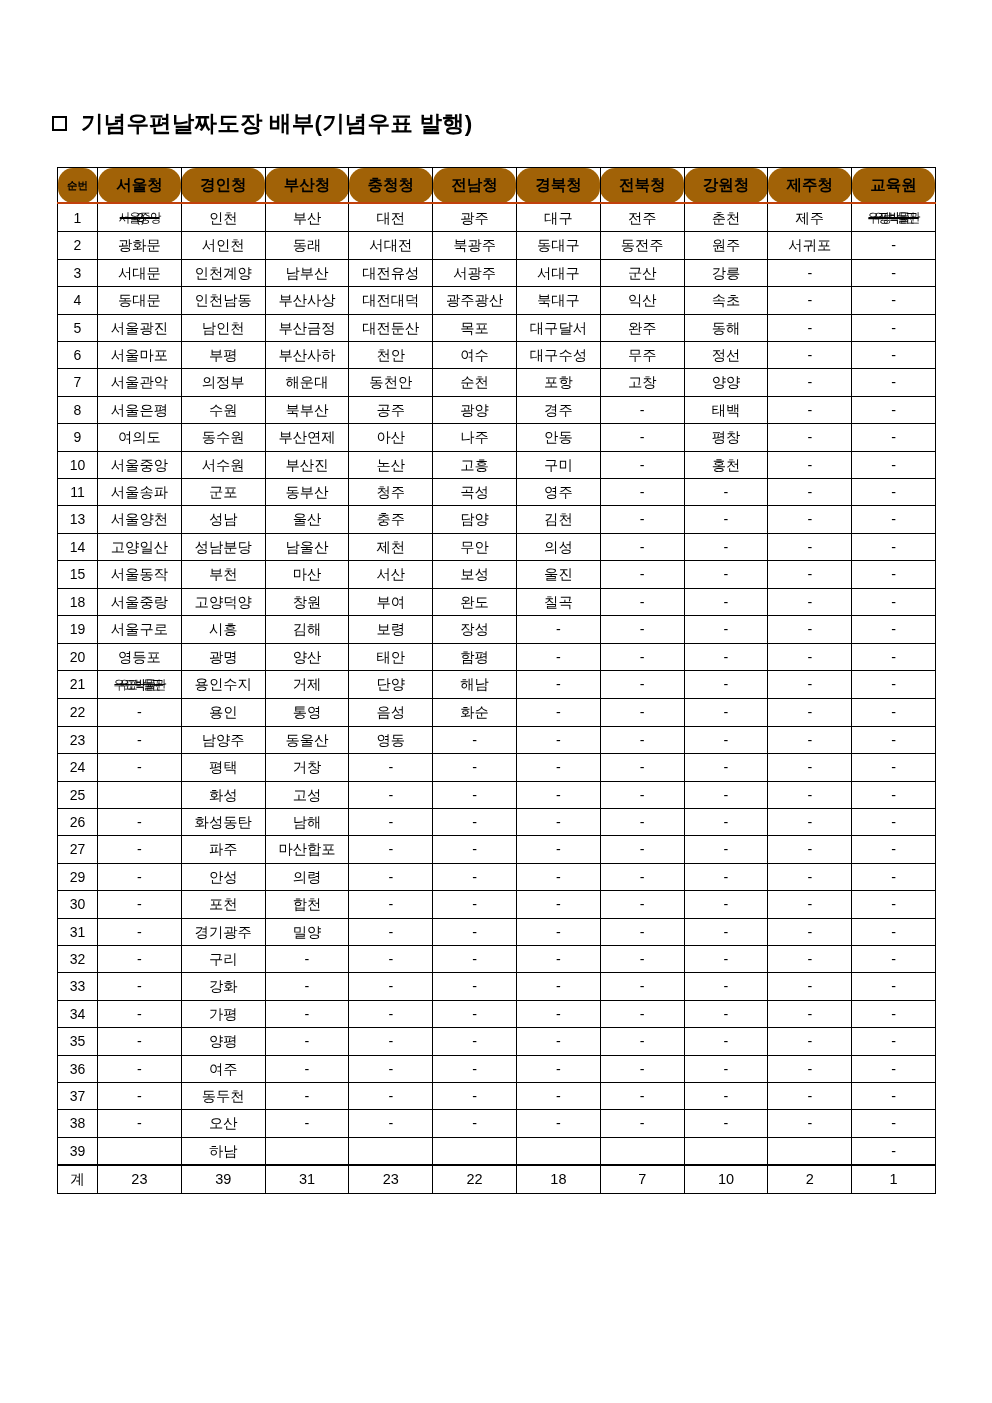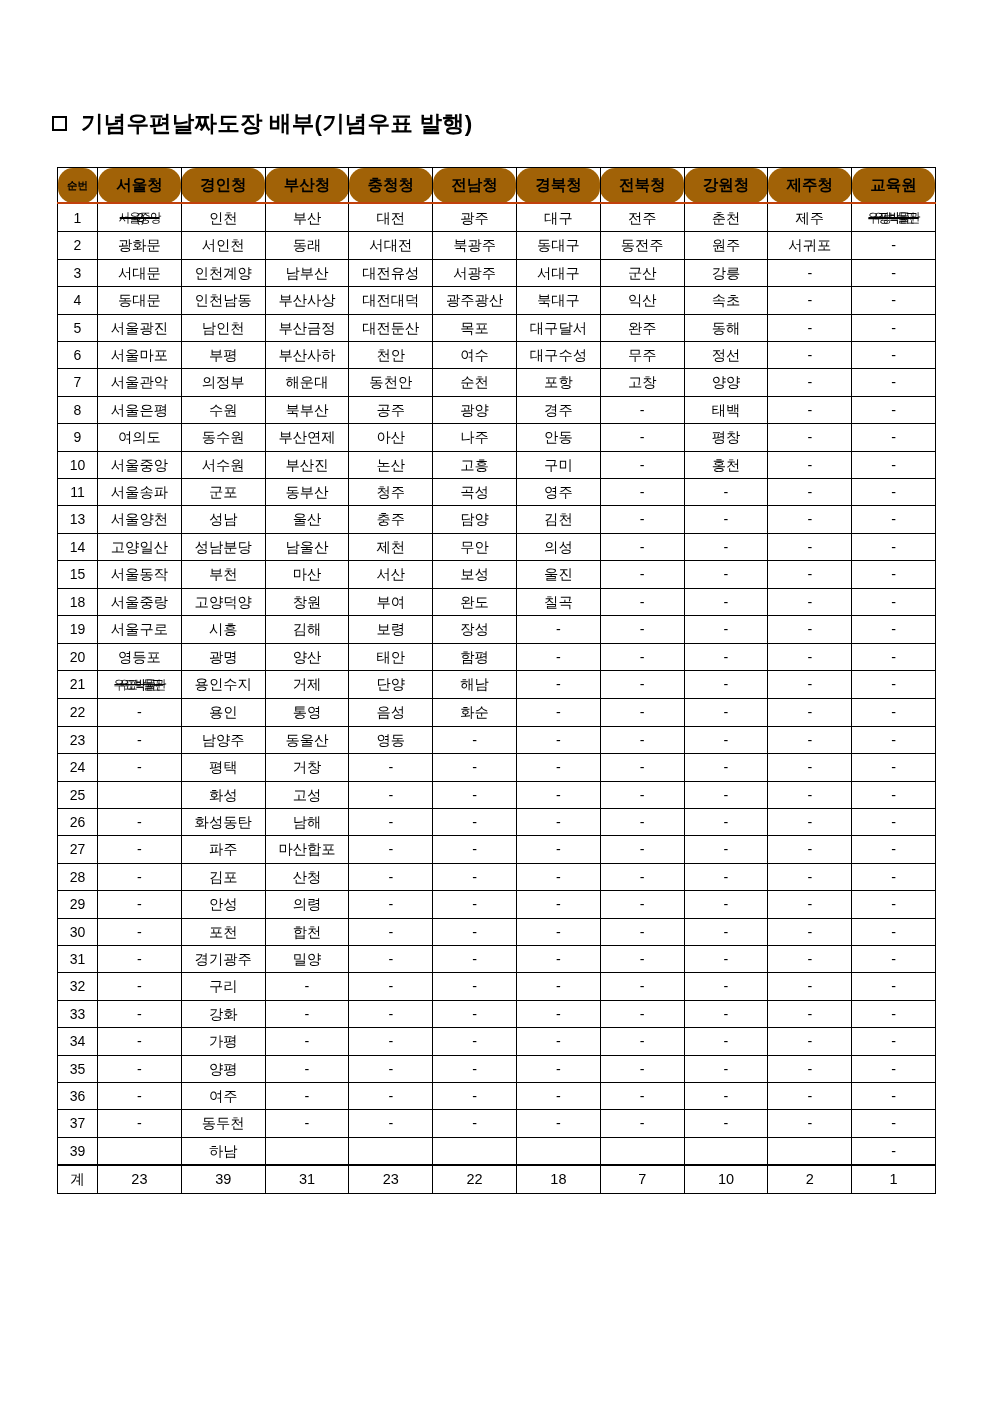--- a/index.html
+++ b/index.html
@@ -468,33 +468,20 @@
             <td>마산합포</td>
             <td>-</td>
             <td>-</td>
             <td>-</td>
             <td>-</td>
             <td>-</td>
             <td>-</td>
             <td>-</td>
           </tr>
           <tr>
-            <td class="idx">28</td>
-            <td>-</td>
-            <td>김포</td>
-            <td>산청</td>
-            <td>-</td>
-            <td>-</td>
-            <td>-</td>
-            <td>-</td>
-            <td>-</td>
-            <td>-</td>
-            <td>-</td>
-          </tr>
-          <tr>
             <td class="idx">29</td>
             <td>-</td>
             <td>안성</td>
             <td>의령</td>
             <td>-</td>
             <td>-</td>
             <td>-</td>
             <td>-</td>
             <td>-</td>
             <td>-</td>
@@ -588,20 +575,33 @@
             <td>-</td>
             <td>-</td>
             <td>-</td>
             <td>-</td>
             <td>-</td>
           </tr>
           <tr>
             <td class="idx">37</td>
             <td>-</td>
             <td>동두천</td>
+            <td>-</td>
+            <td>-</td>
+            <td>-</td>
+            <td>-</td>
+            <td>-</td>
+            <td>-</td>
+            <td>-</td>
+            <td>-</td>
+          </tr>
+          <tr>
+            <td class="idx">38</td>
+            <td>-</td>
+            <td>오산</td>
             <td>-</td>
             <td>-</td>
             <td>-</td>
             <td>-</td>
             <td>-</td>
             <td>-</td>
             <td>-</td>
             <td>-</td>
           </tr>
           <tr>

